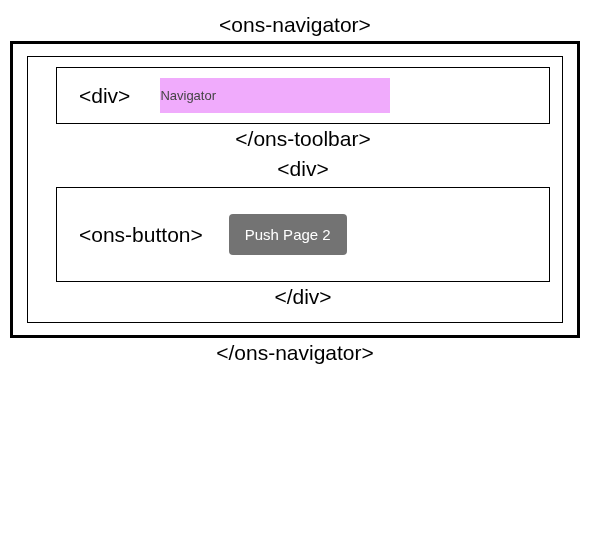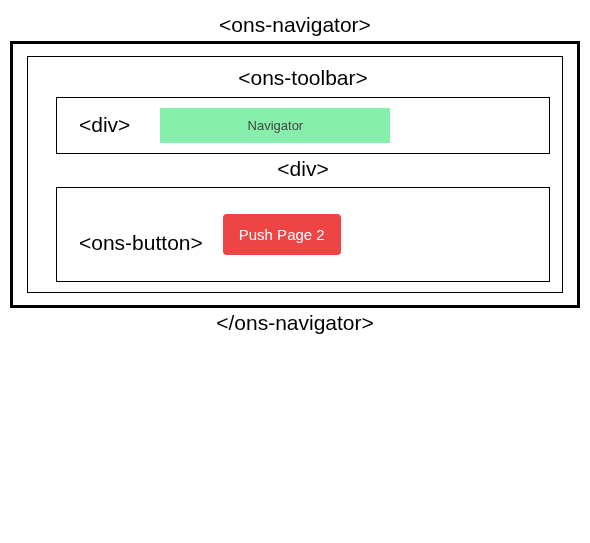--- a/index.html
+++ b/index.html
@@ -31,73 +31,73 @@
     margin-top: 4px;
     padding: 10px 14px 10px 22px;
     display: flex;
     align-items: center;
     gap: 30px;
   }
   .div-label {
     font-size: 21px;
   }
   .title-chip {
-    background: #86efac;
+    background: #f0abfc;
     color: #444;
     font-size: 13px;
-    text-align: center;
     padding: 10px 0;
     width: 230px;
   }
   .content-box {
     border: 1px solid #000;
     margin-top: 4px;
     padding: 26px 18px 26px 22px;
     display: flex;
-    align-items: flex-end;
-    gap: 20px;
+    align-items: center;
+    gap: 26px;
   }
   .btn-tag {
     font-size: 21px;
   }
   .push-btn {
-    background: #ef4444;
+    background: #737373;
     color: #fff;
     border: none;
     border-radius: 4px;
     font-size: 15px;
     padding: 12px 16px;
     cursor: pointer;
     font-family: inherit;
   }
 </style>
 </head>
 <body>
 
 <div class="tag-label">&lt;ons-navigator&gt;</div>
 
 <div class="navigator-box">
 
 
   <div class="page-box">
 
-    <div class="tag-label">&lt;ons-toolbar&gt;</div>
 
     <div class="toolbar-box">
       <span class="div-label">&lt;div&gt;</span>
       <div class="title-chip">Navigator</div>
     </div>
 
+    <div class="tag-label">&lt;/ons-toolbar&gt;</div>
 
     <div class="tag-label">&lt;div&gt;</div>
 
     <div class="content-box">
       <span class="btn-tag">&lt;ons-button&gt;</span>
       <button class="push-btn">Push Page 2</button>
     </div>
 
+    <div class="tag-label">&lt;/div&gt;</div>
 
   </div>
 
 
 </div>
 
 <div class="tag-label">&lt;/ons-navigator&gt;</div>
 
 </body></html>

